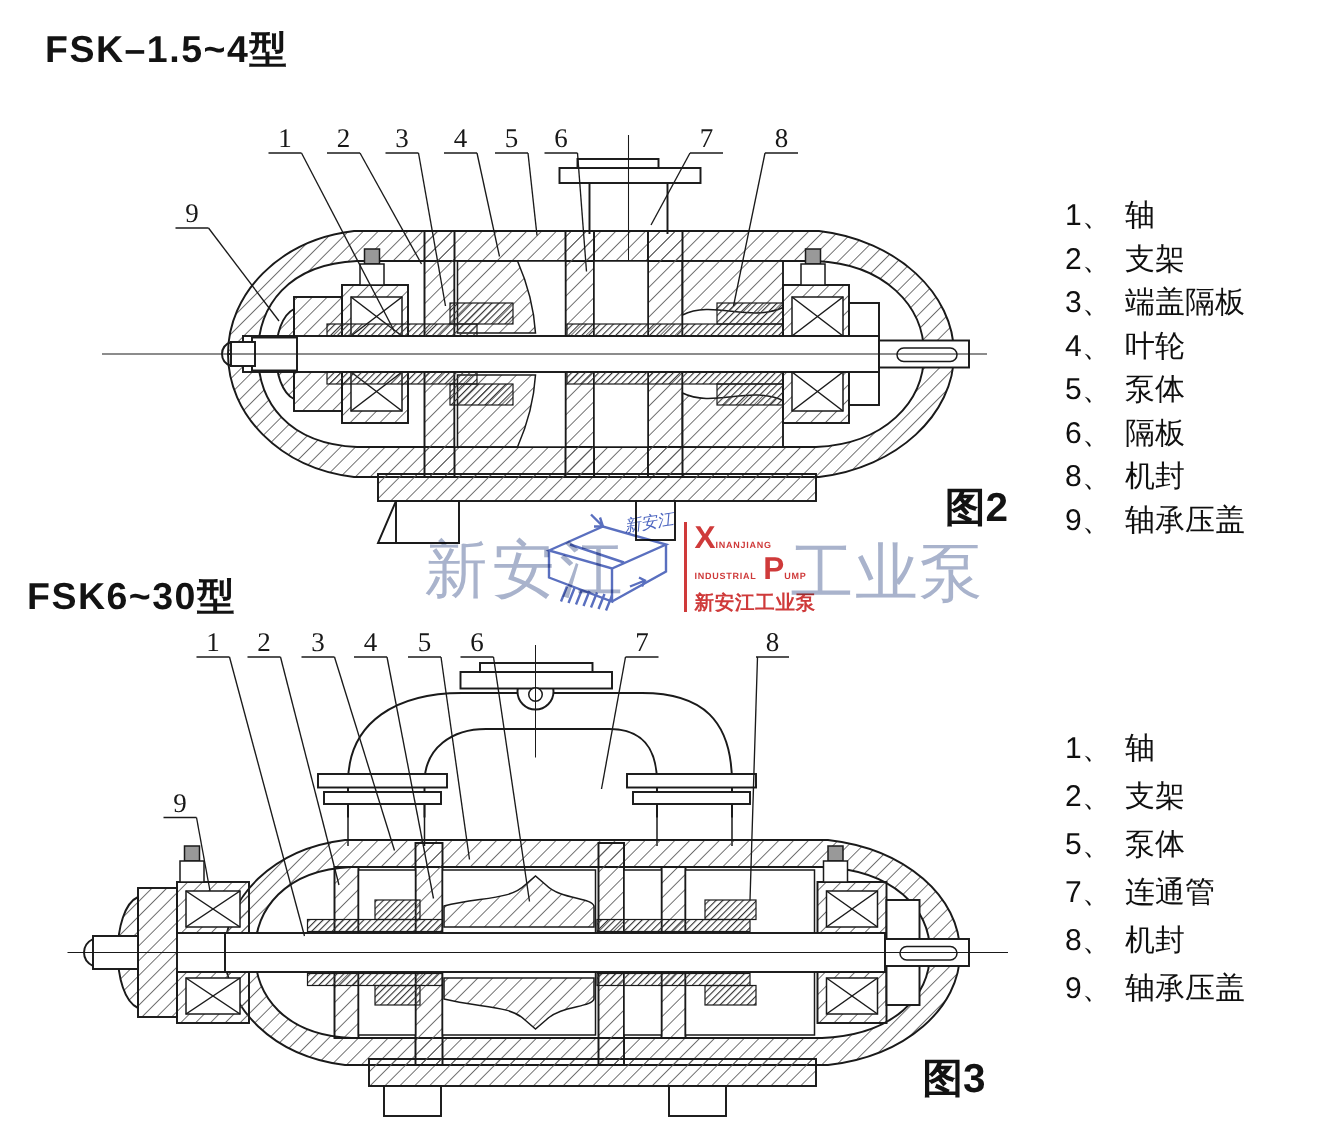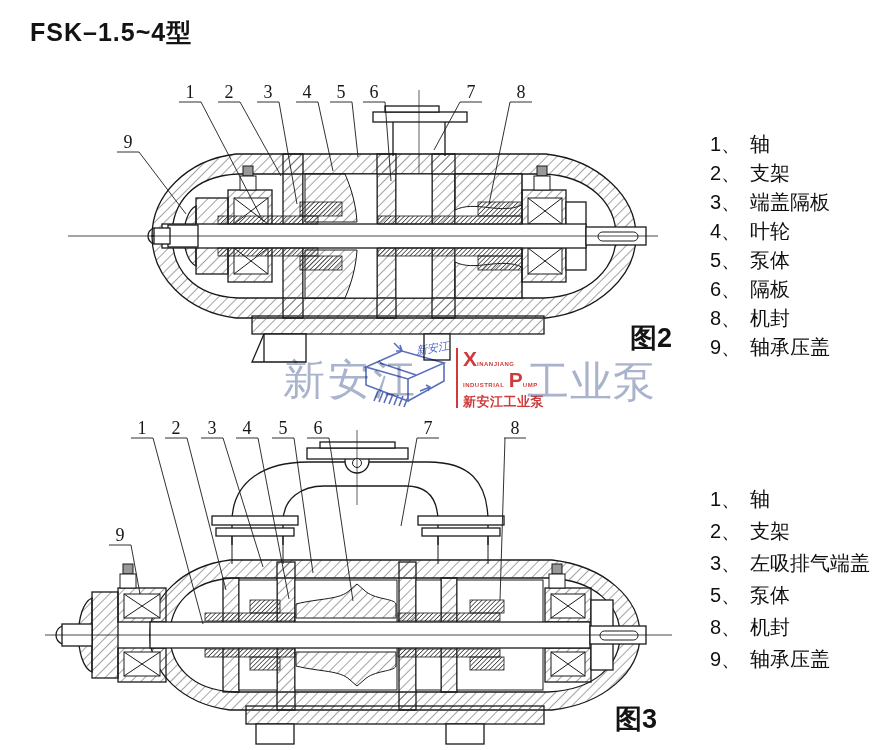--- a/index.html
+++ b/index.html
@@ -34,20 +34,21 @@
   #wmBrand .sm{font-size:6px;font-weight:700;letter-spacing:.5px;}
   #wmBrand .cn{font-size:13px;font-weight:700;margin-top:5px;letter-spacing:.5px;}
   .row{white-space:nowrap;}
 </style>
 </head>
 <body>
 
 <div class="screen">
 
   <div class="model-title" id="title1">FSK–1.5~4型</div>
+  <div class="model-title" id="title2">FSK6~30型</div>
 
   <svg id="svg1" width="675" height="300" viewBox="0 80 675 300">
     <defs>
       <pattern id="h1a" width="7" height="7" patternUnits="userSpaceOnUse" patternTransform="rotate(45)">
         <line x1="0" y1="0" x2="0" y2="7" stroke="#555" stroke-width="1.1"></line>
       </pattern>
       <pattern id="h2a" width="3.2" height="3.2" patternUnits="userSpaceOnUse" patternTransform="rotate(45)">
         <line x1="0" y1="0" x2="0" y2="3.2" stroke="#333" stroke-width="1.5"></line>
       </pattern>
     </defs>
@@ -314,22 +315,22 @@
     <div class="lg-item"><span class="ln">4、</span><span class="lt">叶轮</span></div>
     <div class="lg-item"><span class="ln">5、</span><span class="lt">泵体</span></div>
     <div class="lg-item"><span class="ln">6、</span><span class="lt">隔板</span></div>
     <div class="lg-item"><span class="ln">8、</span><span class="lt">机封</span></div>
     <div class="lg-item"><span class="ln">9、</span><span class="lt">轴承压盖</span></div>
   </div>
 
   <div class="legend" id="legend2">
     <div class="lg-item"><span class="ln">1、</span><span class="lt">轴</span></div>
     <div class="lg-item"><span class="ln">2、</span><span class="lt">支架</span></div>
-    <div class="lg-item"><span class="ln">3、</span><span class="lt">左吸排气端盖</span></div>
     <div class="lg-item"><span class="ln">5、</span><span class="lt">泵体</span></div>
+    <div class="lg-item"><span class="ln">7、</span><span class="lt">连通管</span></div>
     <div class="lg-item"><span class="ln">8、</span><span class="lt">机封</span></div>
     <div class="lg-item"><span class="ln">9、</span><span class="lt">轴承压盖</span></div>
   </div>
 
   <div class="wm wm-cjk" id="wmLeft">新安江</div>
   <svg class="wm" id="wmLogo" width="104" height="70" viewBox="0 0 104 70">
     <g stroke="#3d56b4" stroke-width="1.6" fill="none" opacity="0.85">
       <path d="M16,26 L52,10 L94,22 L58,38 Z"></path>
       <path d="M16,26 L16,44 L58,60 L58,38"></path>
       <path d="M94,22 L94,40 L58,60"></path>

